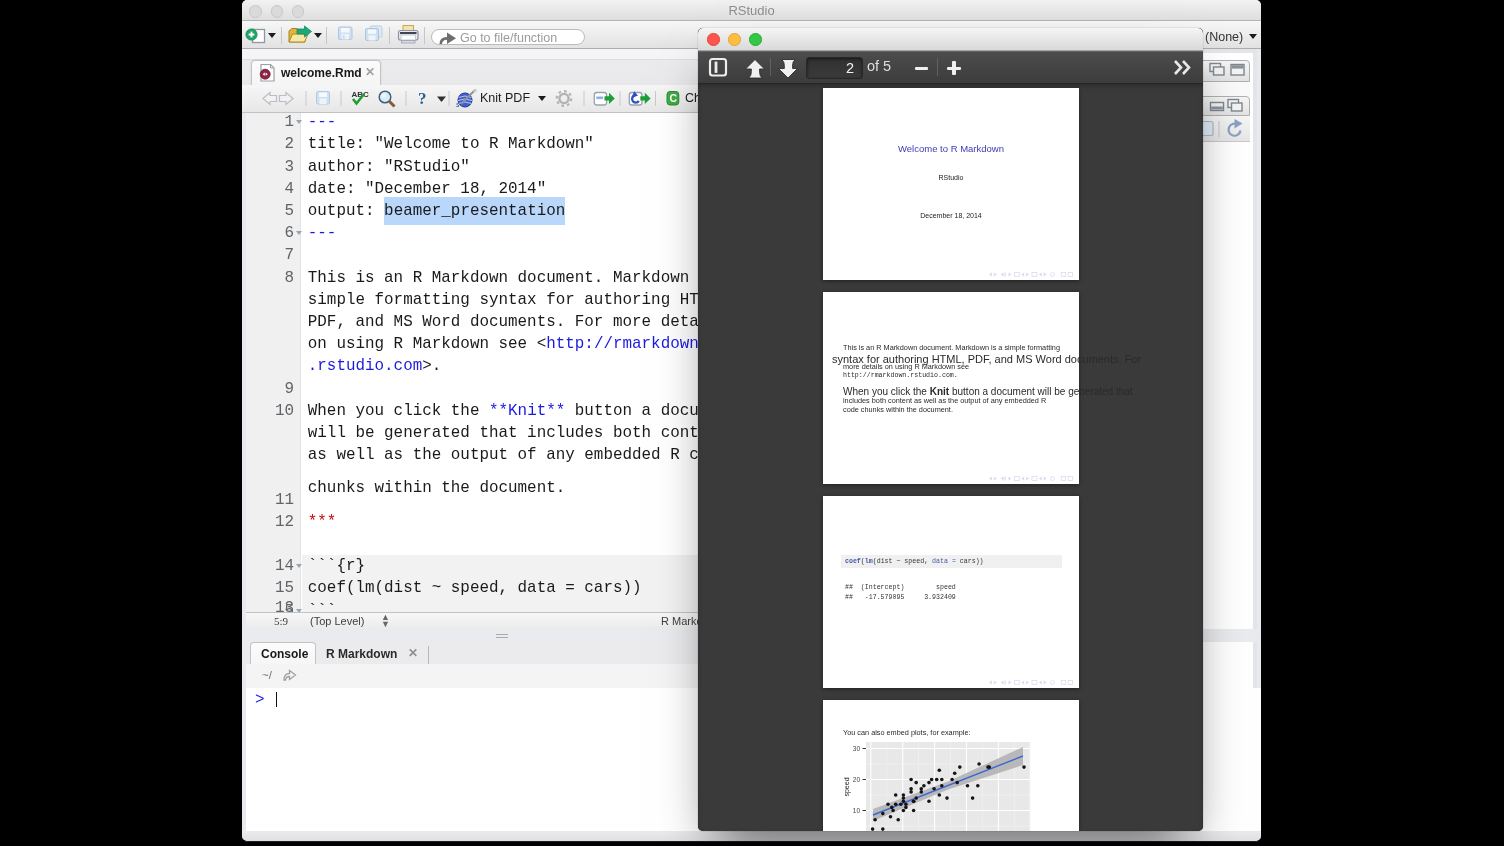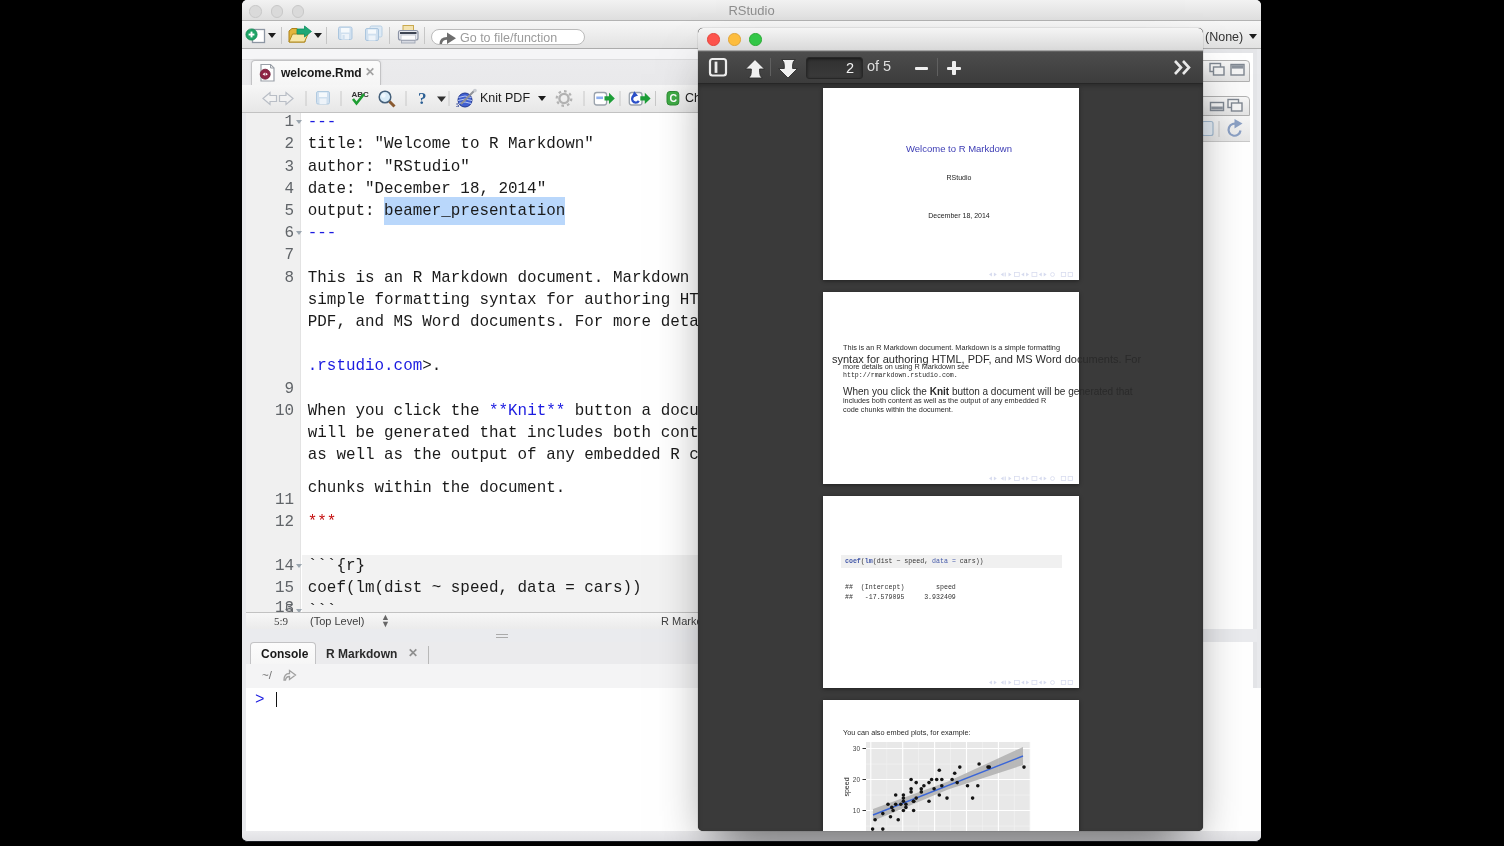--- a/index.html
+++ b/index.html
@@ -240,20 +240,21 @@
       <div class="fold" style="top:495.6px;"></div>
     <div class="crow" style="top:-1.8px;"><span class="cblue">---</span></div>
       <div class="crow" style="top:20.4px;">title: "Welcome to R Markdown"</div>
       <div class="crow" style="top:42.6px;">author: "RStudio"</div>
       <div class="crow" style="top:64.8px;">date: "December 18, 2014"</div>
       <div class="crow" style="top:87.0px;">output: <span class="csel">beamer_presentation</span></div>
       <div class="crow" style="top:109.2px;"><span class="cblue">---</span></div>
       <div class="crow" style="top:153.6px;">This is an R Markdown document. Markdown is a</div>
       <div class="crow" style="top:175.8px;">simple formatting syntax for authoring HTML,</div>
       <div class="crow" style="top:198.0px;">PDF, and MS Word documents. For more details</div>
+      <div class="crow" style="top:220.2px;">on using R Markdown see &lt;<span class="cblue">http://rmarkdown</span></div>
       <div class="crow" style="top:242.4px;"><span class="cblue">.rstudio.com</span>&gt;.</div>
       <div class="crow" style="top:286.8px;">When you click the <span class="cblue">**Knit**</span> button a document</div>
       <div class="crow" style="top:309.0px;">will be generated that includes both content</div>
       <div class="crow" style="top:331.2px;">as well as the output of any embedded R code</div>
       <div class="crow" style="top:364px;">chunks within the document.</div>
       <div class="crow" style="top:397.8px;"><span class="cred">***</span></div>
       <div class="crow" style="top:442.2px;">```{r}</div>
       <div class="crow" style="top:464.4px;">coef(lm(dist ~ speed, data = cars))</div>
       <div class="crow" style="top:486.6px;">```</div>
   </div>
@@ -305,21 +306,21 @@
 </svg>
     <div class="abs psep" style="left:72px;"></div>
     <div class="abs" id="pagefield">2</div>
     <div class="abs" style="left:169px;top:7px;font-size:14.5px;color:#dfdfdf;">of 5</div>
     <div class="abs" style="left:217px;top:15.5px;width:13px;height:3.5px;background:#efefef;border-radius:1px;"></div>
     <div class="abs psep" style="left:239px;"></div>
     <div class="abs" style="left:249px;top:15.5px;width:14px;height:3.5px;background:#efefef;border-radius:1px;"></div>
     <div class="abs" style="left:254.3px;top:10.3px;width:3.5px;height:14px;background:#efefef;border-radius:1px;"></div>
   </div>
   <div class="abs" id="pcontent">
-    <div class="page" id="page1" style="top:4px;padding-left:8px;">
+    <div class="page" id="page1" style="top:4px;">
         <div class="abs" style="width:256px;top:54.7px;text-align:center;font-size:9.5px;color:#3c3cb4;">Welcome to R Markdown</div>
 <div class="abs" style="width:256px;top:86px;text-align:center;font-size:7px;color:#1c1c1c;">RStudio</div>
 <div class="abs" style="width:256px;top:124px;text-align:center;font-size:7px;color:#1c1c1c;">December 18, 2014</div>
 <svg class="nav" width="86" height="5" viewBox="0 0 88 5">
 <g fill="#b7bfe2">
 <path d="M1 2.5 L4 0.5 L4 4.5 Z"></path>
             <path d="M9 2.5 L6 0.5 L6 4.5 Z"></path>
 <path d="M13 2.5 L16 0.5 L16 4.5 Z"></path>
             <rect x="17" y="0.5" width="1.2" height="4"></rect>
             <path d="M24 2.5 L21 0.5 L21 4.5 Z"></path>

